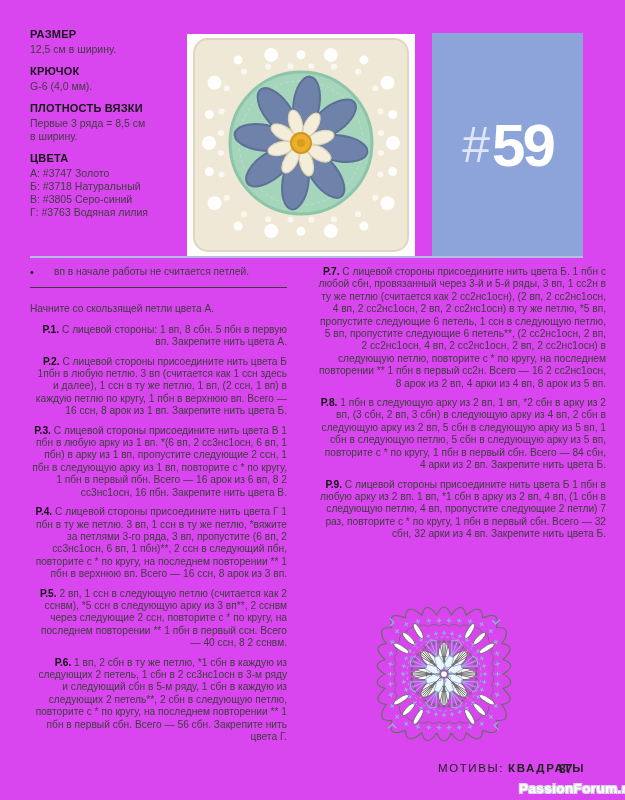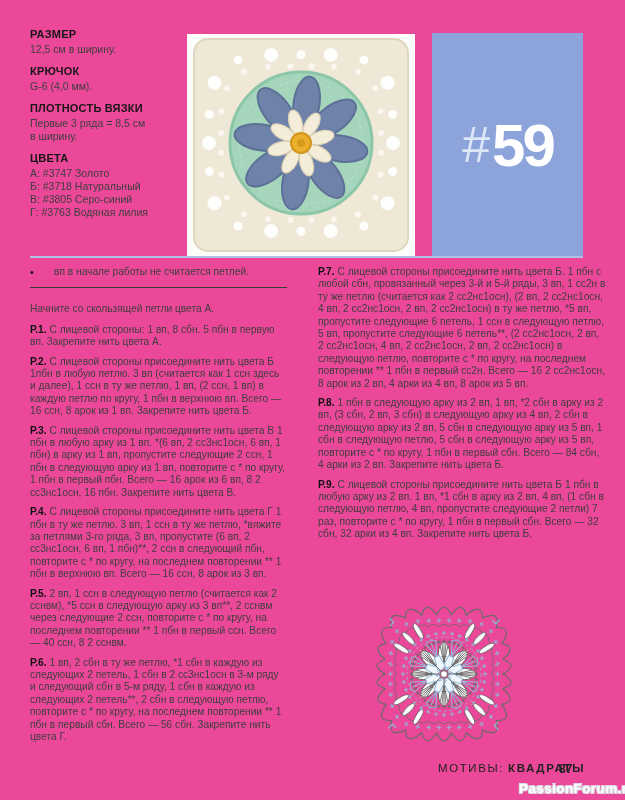--- a/index.html
+++ b/index.html
@@ -1,16 +1,16 @@
 <!DOCTYPE html>
 <html><head>
 <meta charset="utf-8">
 <style>
   html,body{margin:0;padding:0;background:#ffffff;}
-  .page{position:relative;width:625px;height:800px;background:#ec4899;overflow:hidden;
+  .page{position:relative;width:625px;height:800px;background:#d946ef;overflow:hidden;
         font-family:"Liberation Sans",sans-serif;color:#3e3e3e;}
   
   .info{position:absolute;left:30px;top:24px;width:155px;font-size:10.5px;line-height:13px;}
   .info .hd{font-size:11px;font-weight:bold;color:#161616;margin:9px 0 2px;letter-spacing:.2px;}
   .info .hd.first{margin-top:4px;}
   .info .val{color:#3e3e3e;}
   
   .photo{position:absolute;left:187px;top:34px;width:228px;height:222px;}
   
   .numbox{position:absolute;left:432px;top:33px;width:151px;height:224px;background:#8ca4d9;
@@ -20,21 +20,21 @@
   .divider{position:absolute;left:30px;top:256px;width:553px;height:2px;background:#b2bfe5;}
   
   .col-left{position:absolute;left:30px;top:266px;width:257px;font-size:10.2px;line-height:12.4px;}
   .col-right{position:absolute;left:318px;top:266px;width:288px;font-size:10.2px;line-height:12.4px;}
   .notes-title{font-family:"Liberation Serif",serif;font-style:italic;font-weight:bold;
                font-size:16px;text-align:center;color:#1c1c1c;margin:2px 0 10px;}
   .bullet-row{display:flex;margin:0 0 9px;}
   .bullet-row .dot{width:24px;flex:none;font-size:11px;color:#111;}
   .rule{border:none;border-top:1px solid #3a3a3a;margin:3px 0 15px;}
   .intro{margin:0 0 8px;}
-  p.step{margin:0 0 7px;text-align:left;}
+  p.step{margin:0 0 7px;text-align:right;}
   p.step b{color:#111;}
   
   .chart{position:absolute;left:356px;top:586px;width:176px;height:176px;}
   
   .footer-motifs{position:absolute;left:394px;top:762px;font-size:11.5px;letter-spacing:1.6px;color:#222;padding-left:44px;}
   .footer-motifs .cat{font-weight:bold;margin-left:4px;}
   .footer-page{position:absolute;left:559px;top:762px;font-size:12px;font-weight:bold;color:#222;}
   .watermark{position:absolute;left:519px;top:781px;font-size:13.5px;font-weight:bold;
              color:#ffffff;letter-spacing:.4px;
              text-shadow:-1px -1px 0 #d9dae3,1px -1px 0 #d9dae3,-1px 1px 0 #d9dae3,1px 1px 0 #d9dae3;}

